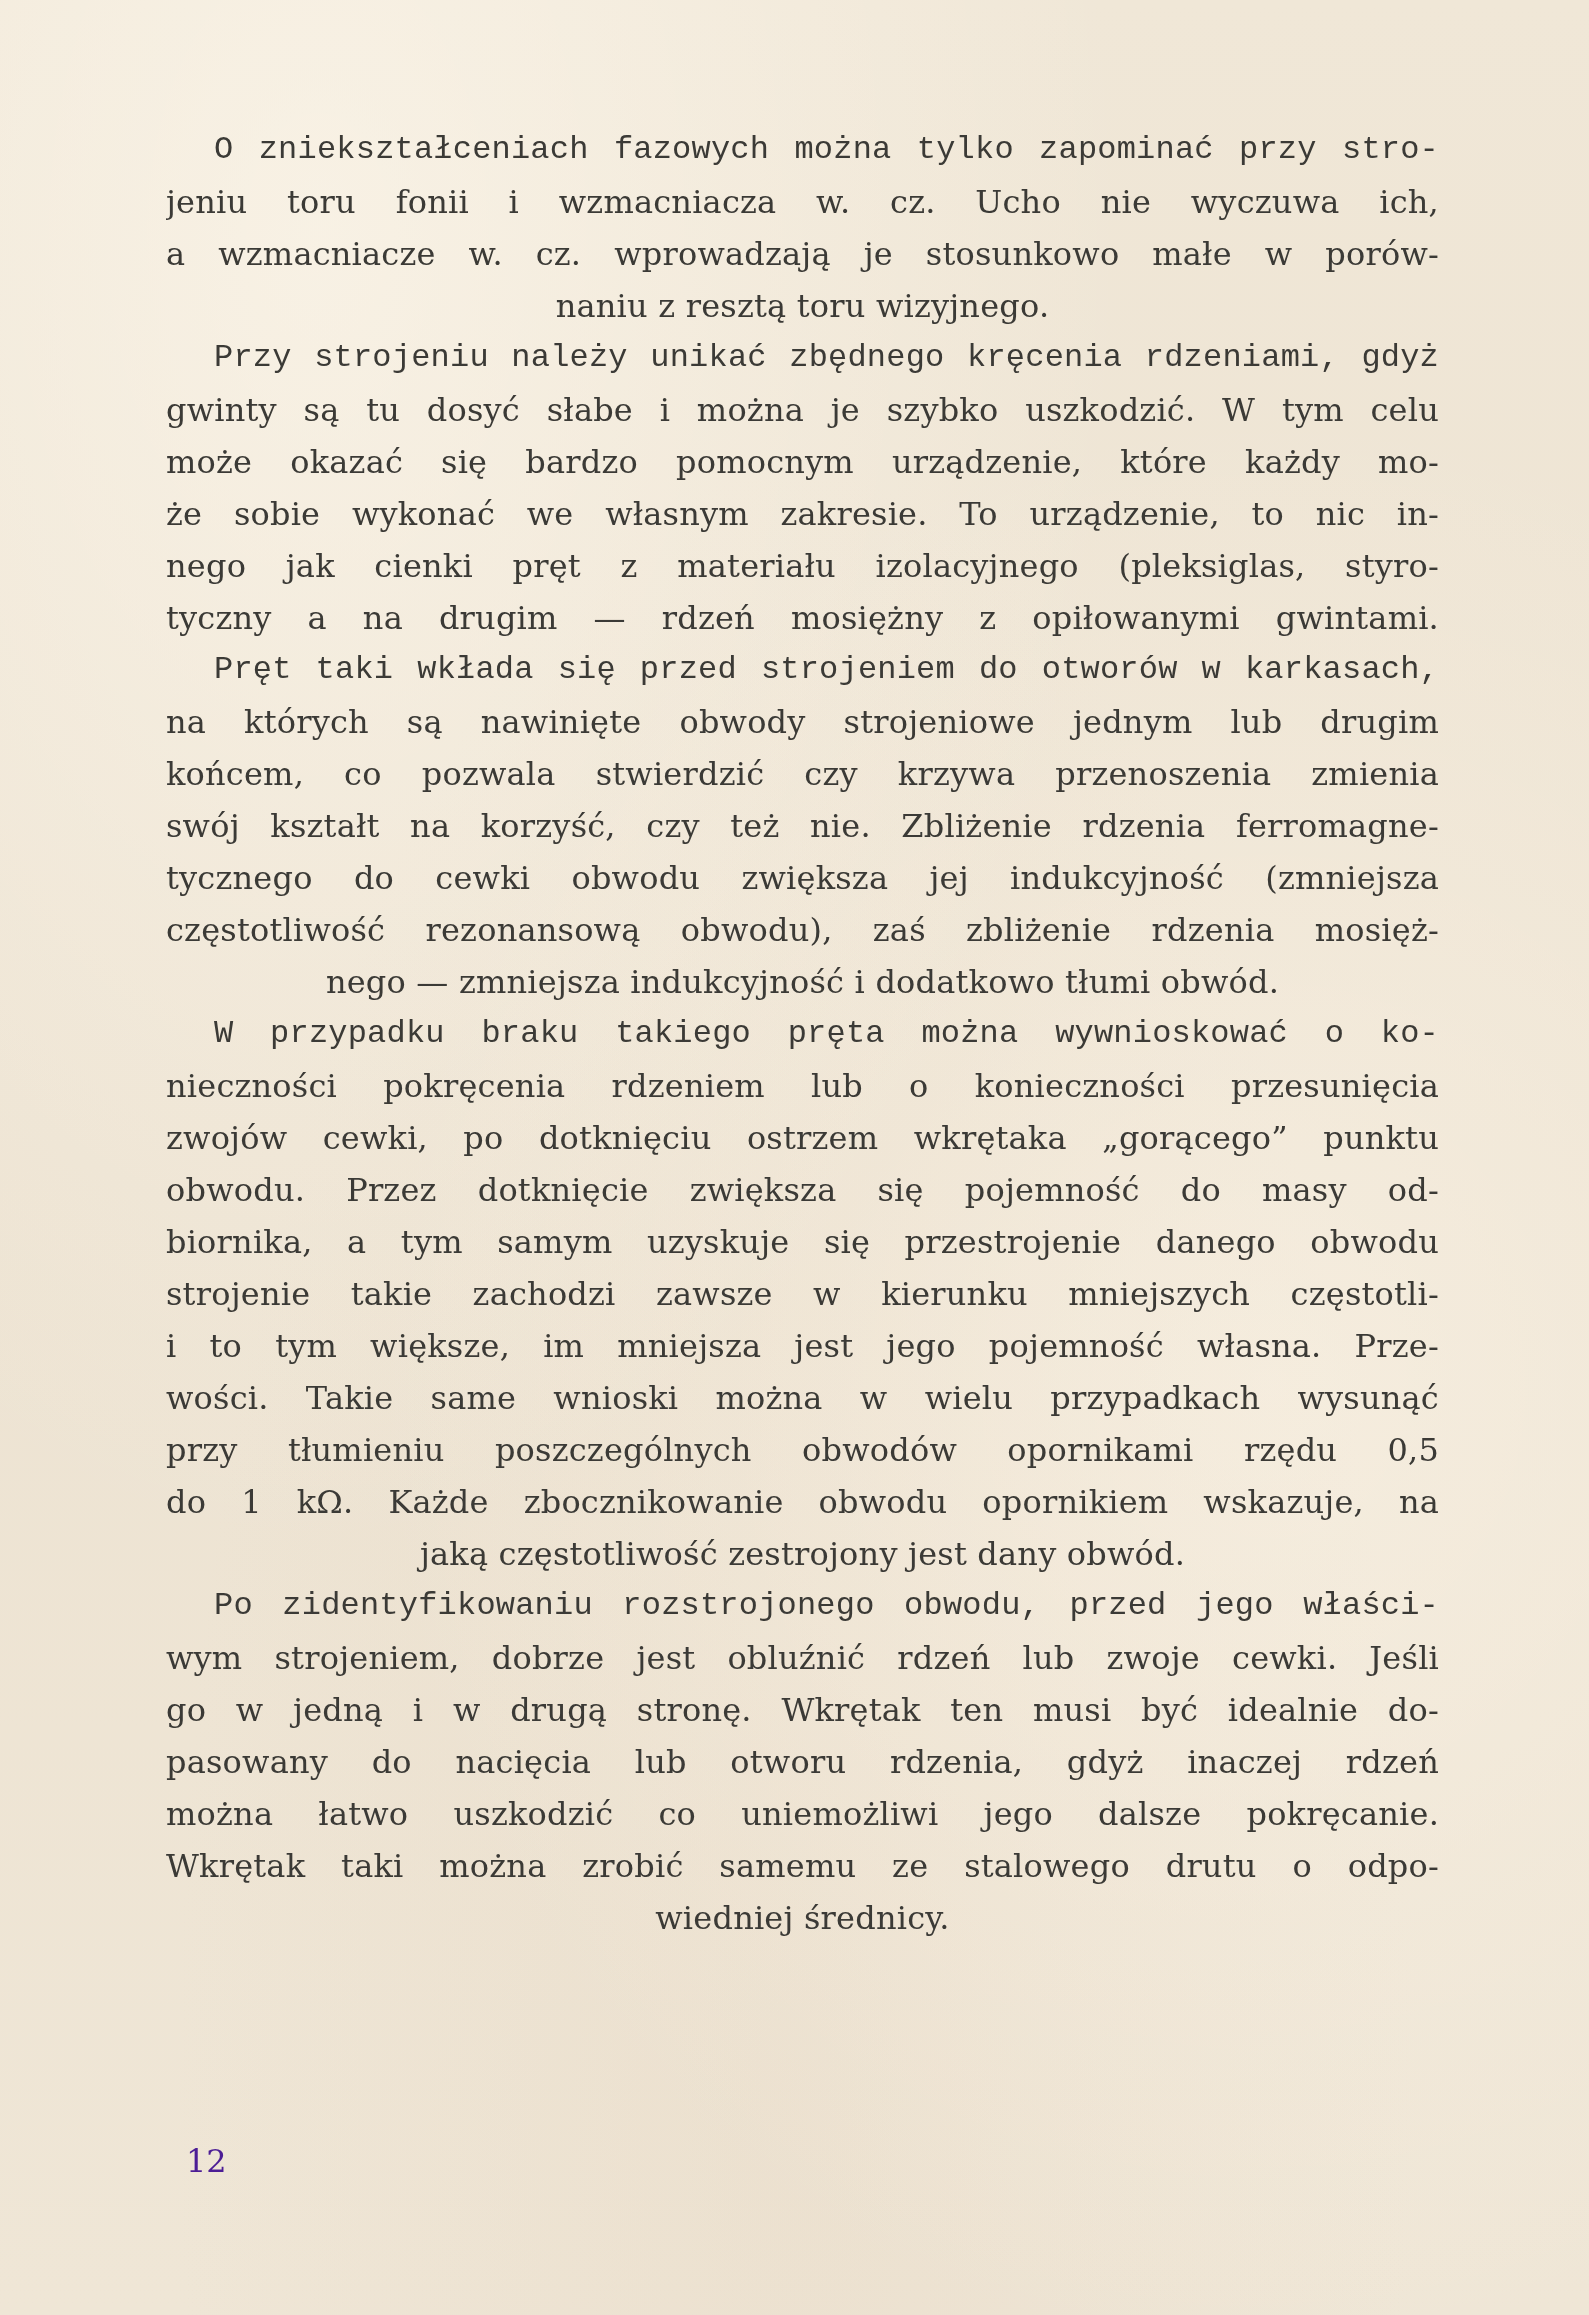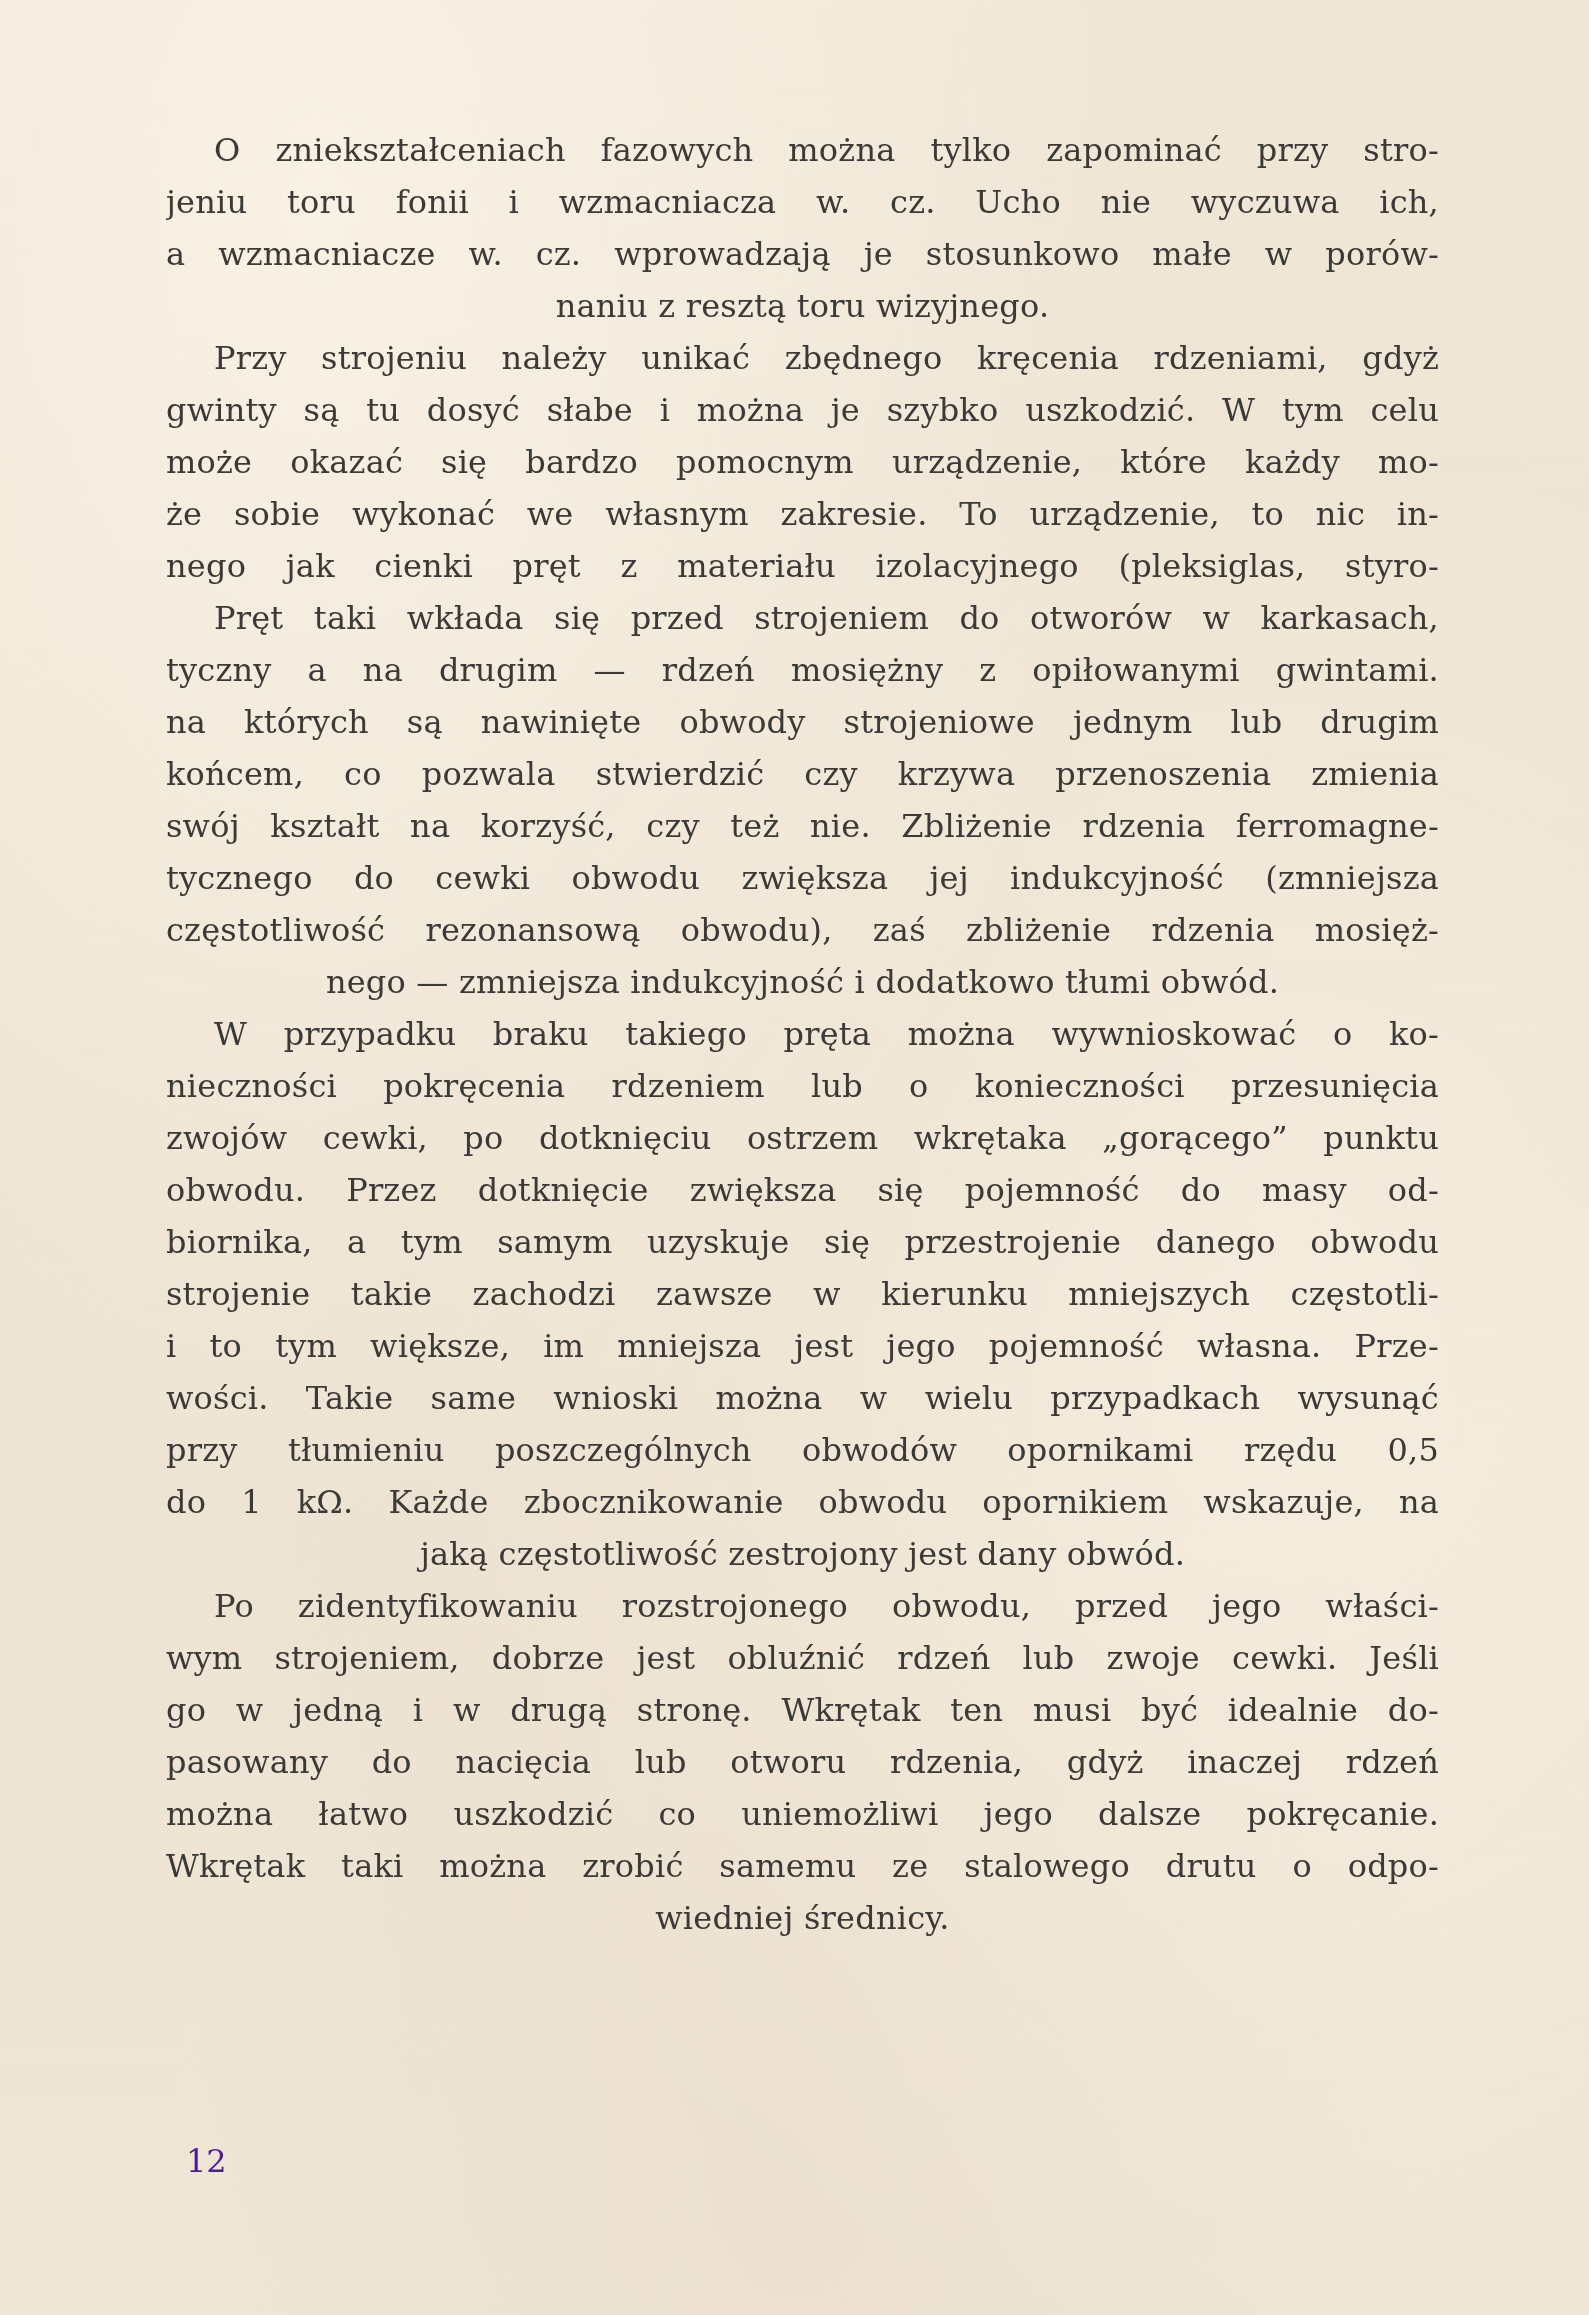--- a/index.html
+++ b/index.html
@@ -43,20 +43,21 @@
       text-align: center;
     }
     .line.justify {
       text-align: justify;
       text-align-last: justify;
       white-space: normal;
       overflow: hidden;
     }
     .line.indent {
       text-indent: 48px;
+      font-family: Liberation Mono, monospace;
     }
     .page-number {
       position: absolute;
       left: 186px;
       top: 2142px;
       font-family: "DejaVu Serif", "Liberation Serif", serif;
       font-size: 32px;
       color: #4c1d95;
     }
   </style>
@@ -67,22 +68,22 @@
   <div class="text-block" id="text-block">
       <span class="line justify indent">O zniekształceniach fazowych można tylko zapominać przy stro-</span>
       <span class="line justify">jeniu toru fonii i wzmacniacza w. cz. Ucho nie wyczuwa ich,</span>
       <span class="line justify">a wzmacniacze w. cz. wprowadzają je stosunkowo małe w porów-</span>
       <span class="line">naniu z resztą toru wizyjnego.</span>
       <span class="line justify indent">Przy strojeniu należy unikać zbędnego kręcenia rdzeniami, gdyż</span>
       <span class="line justify">gwinty są tu dosyć słabe i można je szybko uszkodzić. W tym celu</span>
       <span class="line justify">może okazać się bardzo pomocnym urządzenie, które każdy mo-</span>
       <span class="line justify">że sobie wykonać we własnym zakresie. To urządzenie, to nic in-</span>
       <span class="line justify">nego jak cienki pręt z materiału izolacyjnego (pleksiglas, styro-</span>
+      <span class="line justify">tyczny a na drugim — rdzeń mosiężny z opiłowanymi gwintami.</span>
       <span class="line justify indent">Pręt taki wkłada się przed strojeniem do otworów w karkasach,</span>
-      <span class="line justify">tyczny a na drugim — rdzeń mosiężny z opiłowanymi gwintami.</span>
       <span class="line justify">na których są nawinięte obwody strojeniowe jednym lub drugim</span>
       <span class="line justify">końcem, co pozwala stwierdzić czy krzywa przenoszenia zmienia</span>
       <span class="line justify">swój kształt na korzyść, czy też nie. Zbliżenie rdzenia ferromagne-</span>
       <span class="line justify">tycznego do cewki obwodu zwiększa jej indukcyjność (zmniejsza</span>
       <span class="line justify">częstotliwość rezonansową obwodu), zaś zbliżenie rdzenia mosięż-</span>
       <span class="line">nego — zmniejsza indukcyjność i dodatkowo tłumi obwód.</span>
       <span class="line justify indent">W przypadku braku takiego pręta można wywnioskować o ko-</span>
       <span class="line justify">nieczności pokręcenia rdzeniem lub o konieczności przesunięcia</span>
       <span class="line justify">zwojów cewki, po dotknięciu ostrzem wkrętaka „gorącego” punktu</span>
       <span class="line justify">obwodu. Przez dotknięcie zwiększa się pojemność do masy od-</span>

